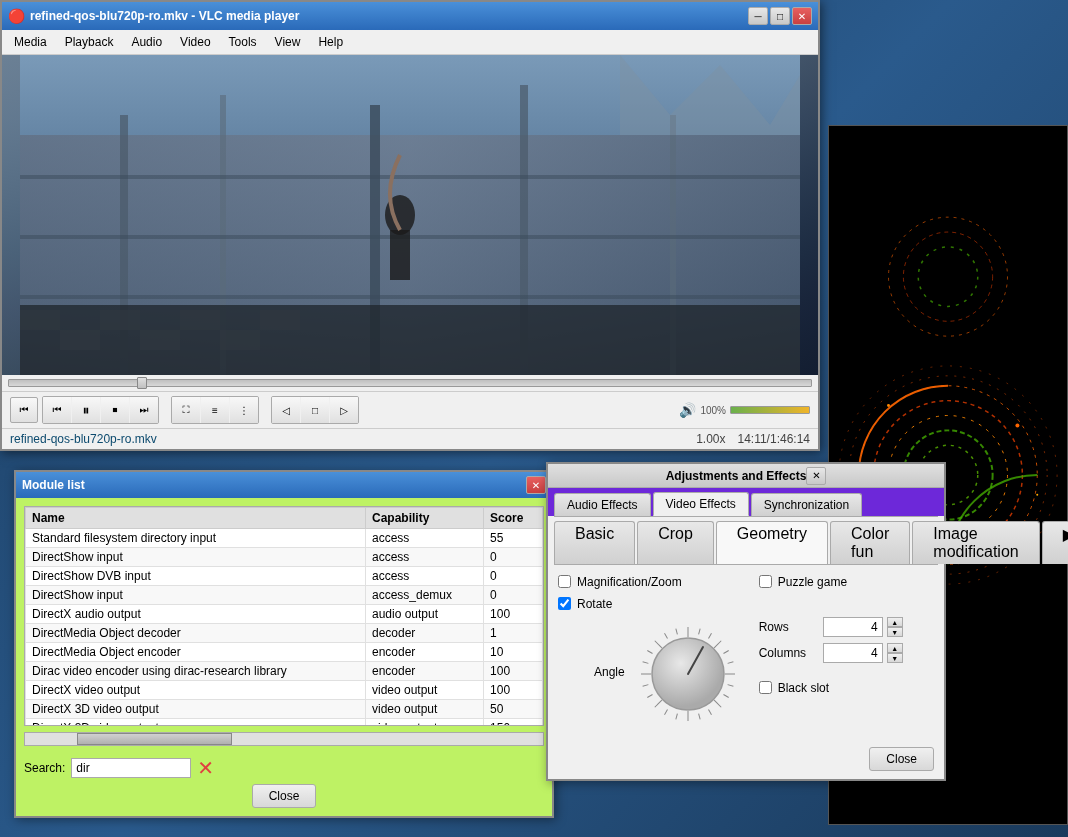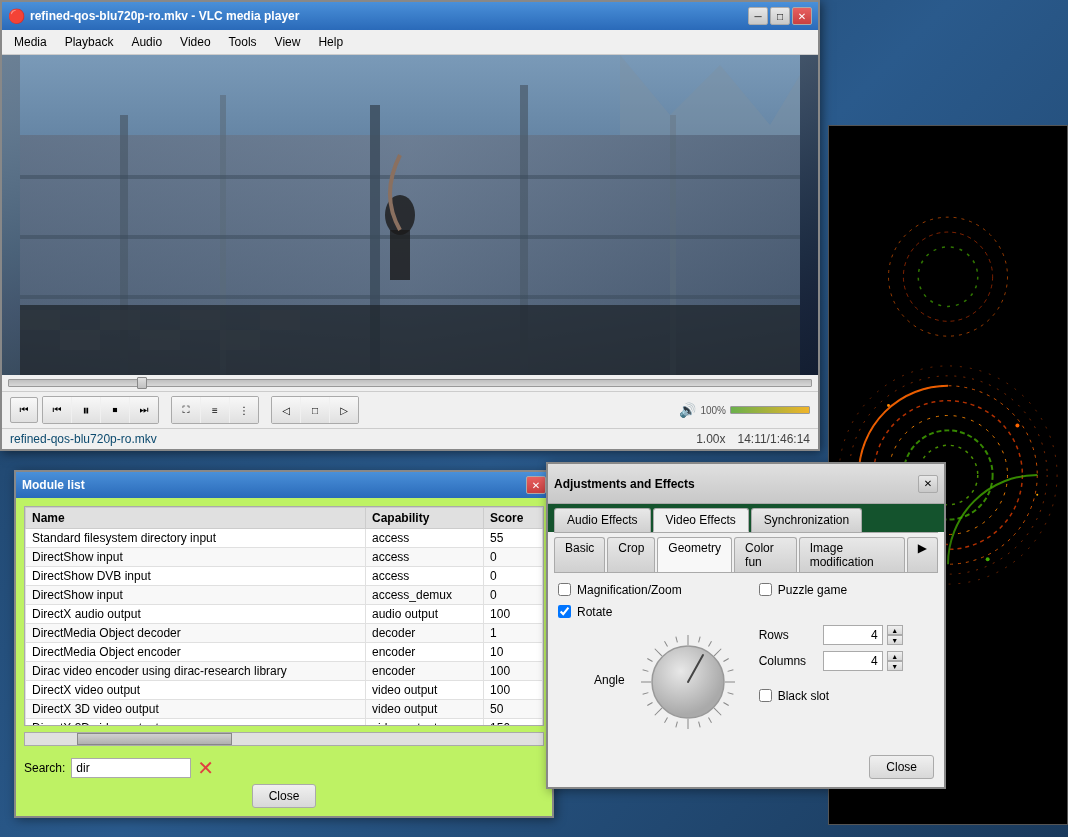--- a/index.html
+++ b/index.html
@@ -324,32 +324,33 @@
       width: 400px;
       background: #f0f0f0;
       border: 2px solid #888;
       box-shadow: 2px 2px 10px rgba(0,0,0,0.4);
     }
     .effects-title-bar {
       background: linear-gradient(to bottom, #e0e0e0, #c8c8c8);
       padding: 4px 6px;
       display: flex;
       align-items: center;
-      justify-content: space-between;
-      height: 40px;
+      justify-content: center;
+      height: 24px;
       border-bottom: 1px solid #aaa;
     }
     .effects-title { color: #000; font-size: 12px; font-weight: bold; }
 
     
     .tabs-container {
-      background: #14532d;
+      background: #6d28d9;
       padding: 4px 6px 0;
       display: flex;
       gap: 0;
+      align-items: center;
     }
     .tab-btn {
       padding: 4px 12px;
       border: 1px solid #aaa;
       background: linear-gradient(to bottom, #e8e8e8, #d0d0d0);
       cursor: pointer;
       font-size: 12px;
       border-bottom: none;
       border-radius: 3px 3px 0 0;
       margin-right: 2px;
@@ -361,25 +362,25 @@
     }
     .tabs-border { border-bottom: 1px solid #aaa; margin: 0 6px; }
 
     
     .sub-tabs {
       padding: 4px 6px 0;
       display: flex;
       gap: 2px;
     }
     .sub-tab {
-      padding: 3px 10px;
+      padding: 3px 20px;
       border: 1px solid #aaa;
       background: linear-gradient(to bottom, #e8e8e8, #d0d0d0);
       cursor: pointer;
-      font-size: 12px;
+      font-size: 16px;
       border-bottom: none;
       border-radius: 3px 3px 0 0;
     }
     .sub-tab.active {
       background: #f8f8f8;
     }
     .sub-tabs-border { border-bottom: 1px solid #aaa; margin: 0 6px; }
 
     
     .effects-body {

